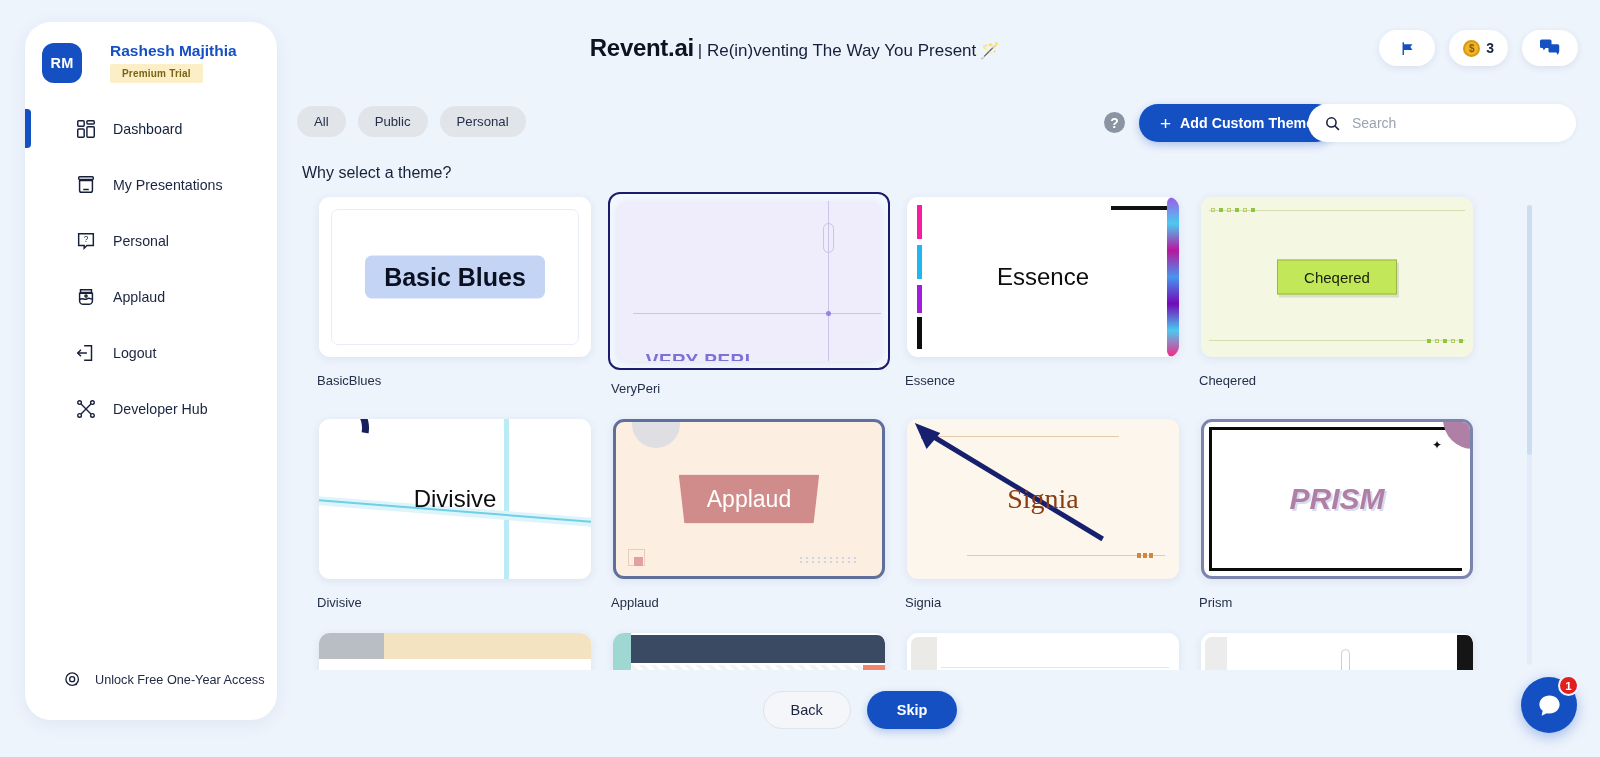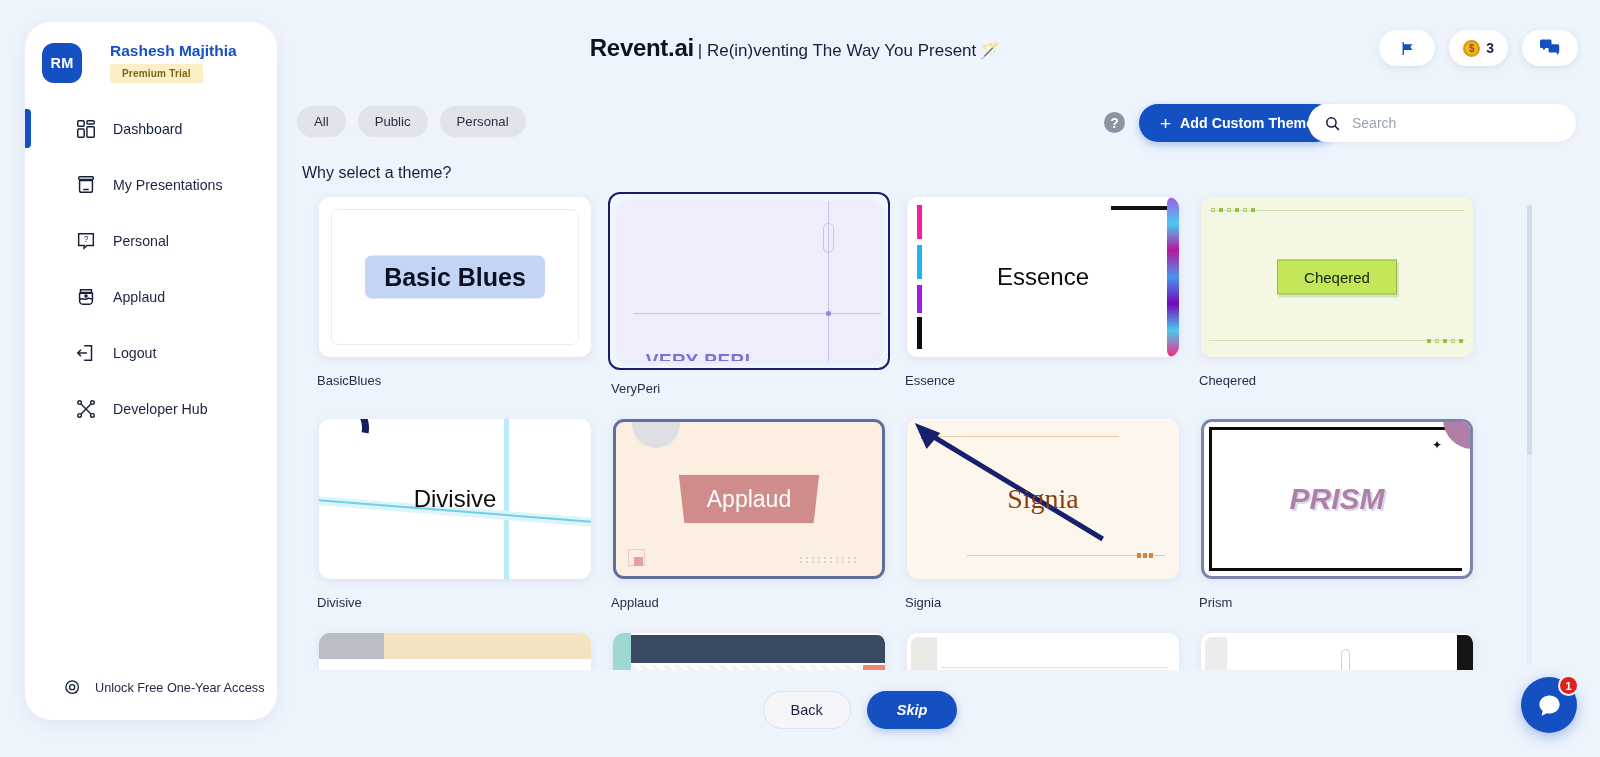--- a/index.html
+++ b/index.html
@@ -49,21 +49,21 @@
     color: #1b2440; font-size: 14.2px; cursor: pointer;
   }
   .nav-item .nav-ico { width: 22px; height: 22px; flex: none; margin-right: 16px; }
   .nav-item.active::before {
     content: ""; position: absolute; left: 0; top: 2px;
     width: 6px; height: 39px; background: #1550c3;
     border-radius: 0 4px 4px 0;
   }
   .nav-item.active .nav-label { color: #13203c; }
   .sidebar-footer {
-    position: absolute; bottom: 22px; left: 0; width: 100%;
+    position: absolute; bottom: 30px; left: 0; width: 100%;
     display: flex; align-items: center; padding-left: 38px;
     font-size: 12.7px; color: #232c46; cursor: pointer;
   }
   .sidebar-footer .nav-ico { width: 20px; height: 20px; margin-right: 12px; }
 
   
   .header-title {
     position: absolute; left: 280px; top: 34px; width: 1030px;
     text-align: center; white-space: nowrap;
   }
@@ -271,21 +271,20 @@
   .btn-back {
     height: 38px; padding: 0 27px; border-radius: 19px;
     background: #f4f6f9; border: 1px solid #dfe3ea; color: #1b2440;
     font-size: 14.5px; display: flex; align-items: center; cursor: pointer;
   }
   .btn-skip {
     height: 38px; padding: 0 30px; border-radius: 19px;
     background: #1550c3; color: #fff; font-weight: bold;
     font-size: 14.5px; display: flex; align-items: center; cursor: pointer;
     box-shadow: 0 3px 9px rgba(21,80,195,.28);
-    font-style: italic;
   }
 
   .chat-widget {
     position: absolute; right: 23px; bottom: 24px;
     width: 56px; height: 56px; border-radius: 50%;
     background: #1550c3; display: flex; align-items: center; justify-content: center;
     cursor: pointer; box-shadow: 0 4px 14px rgba(21,80,195,.35);
   }
   .chat-badge {
     position: absolute; right: -2px; top: -2px;

